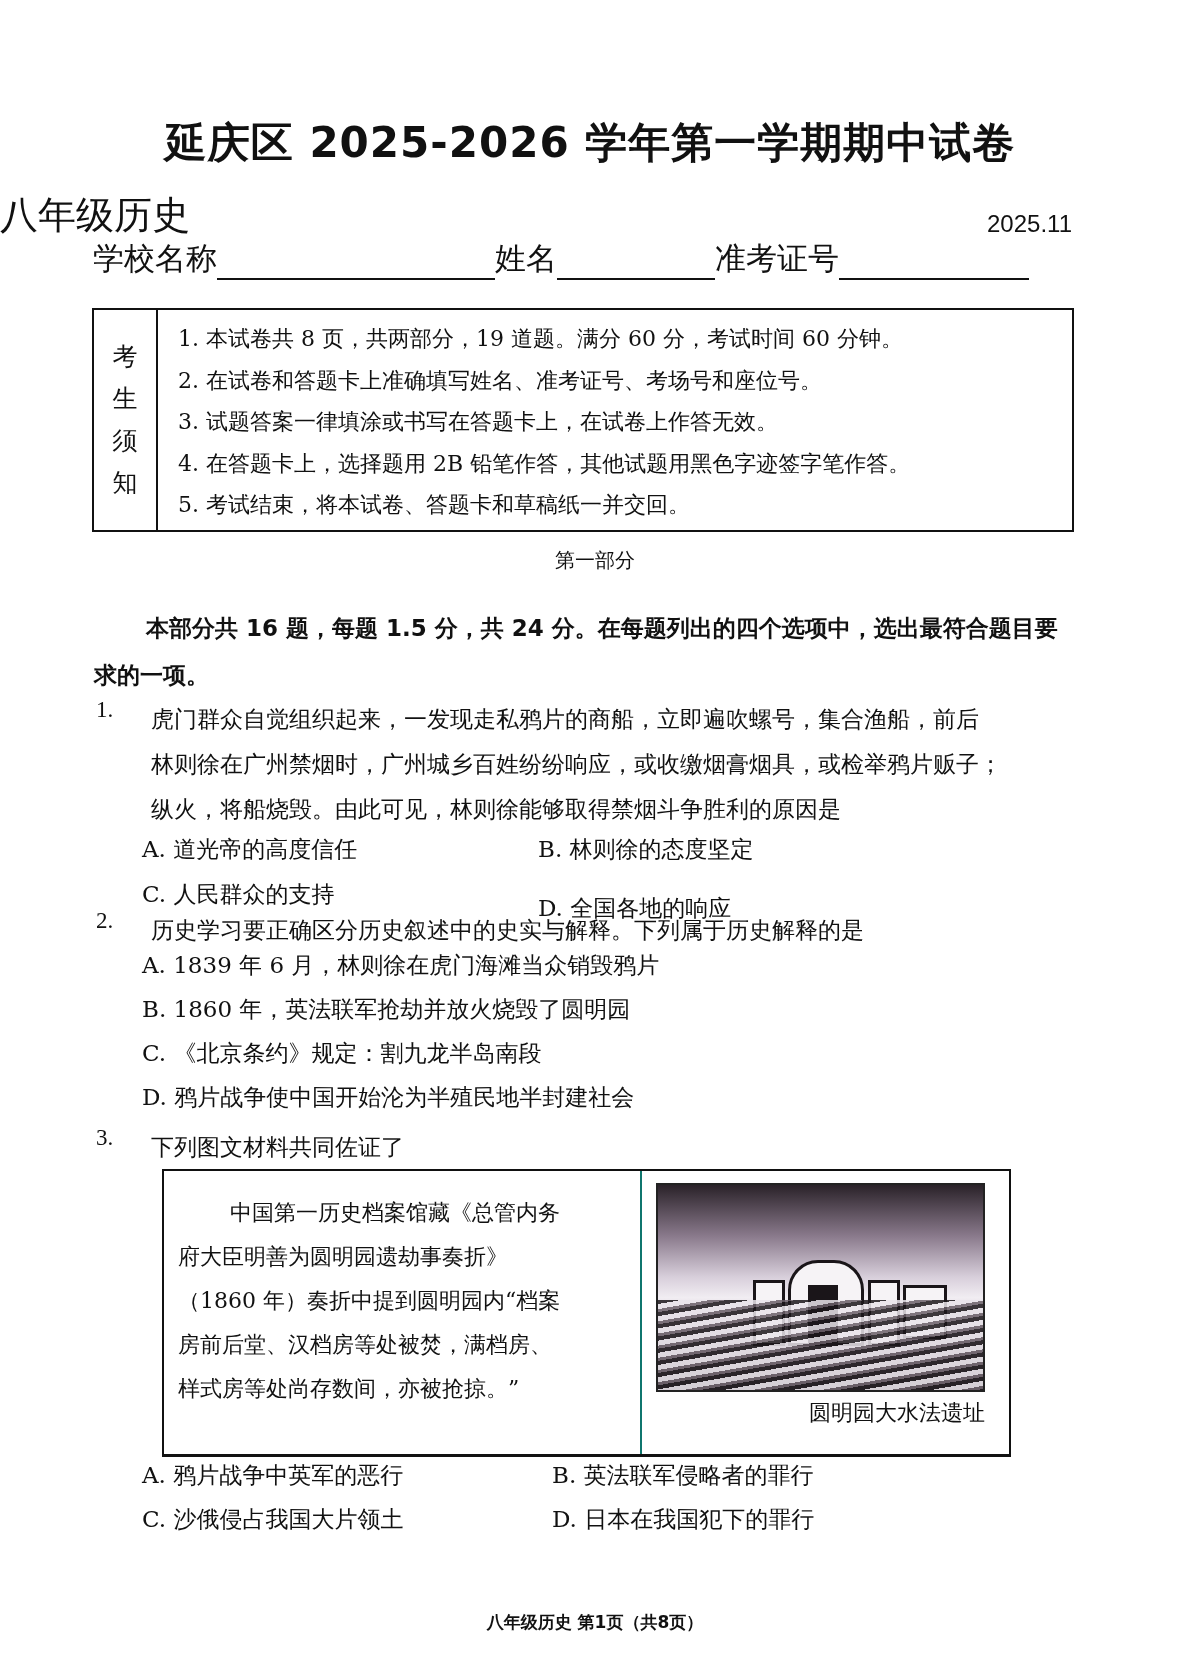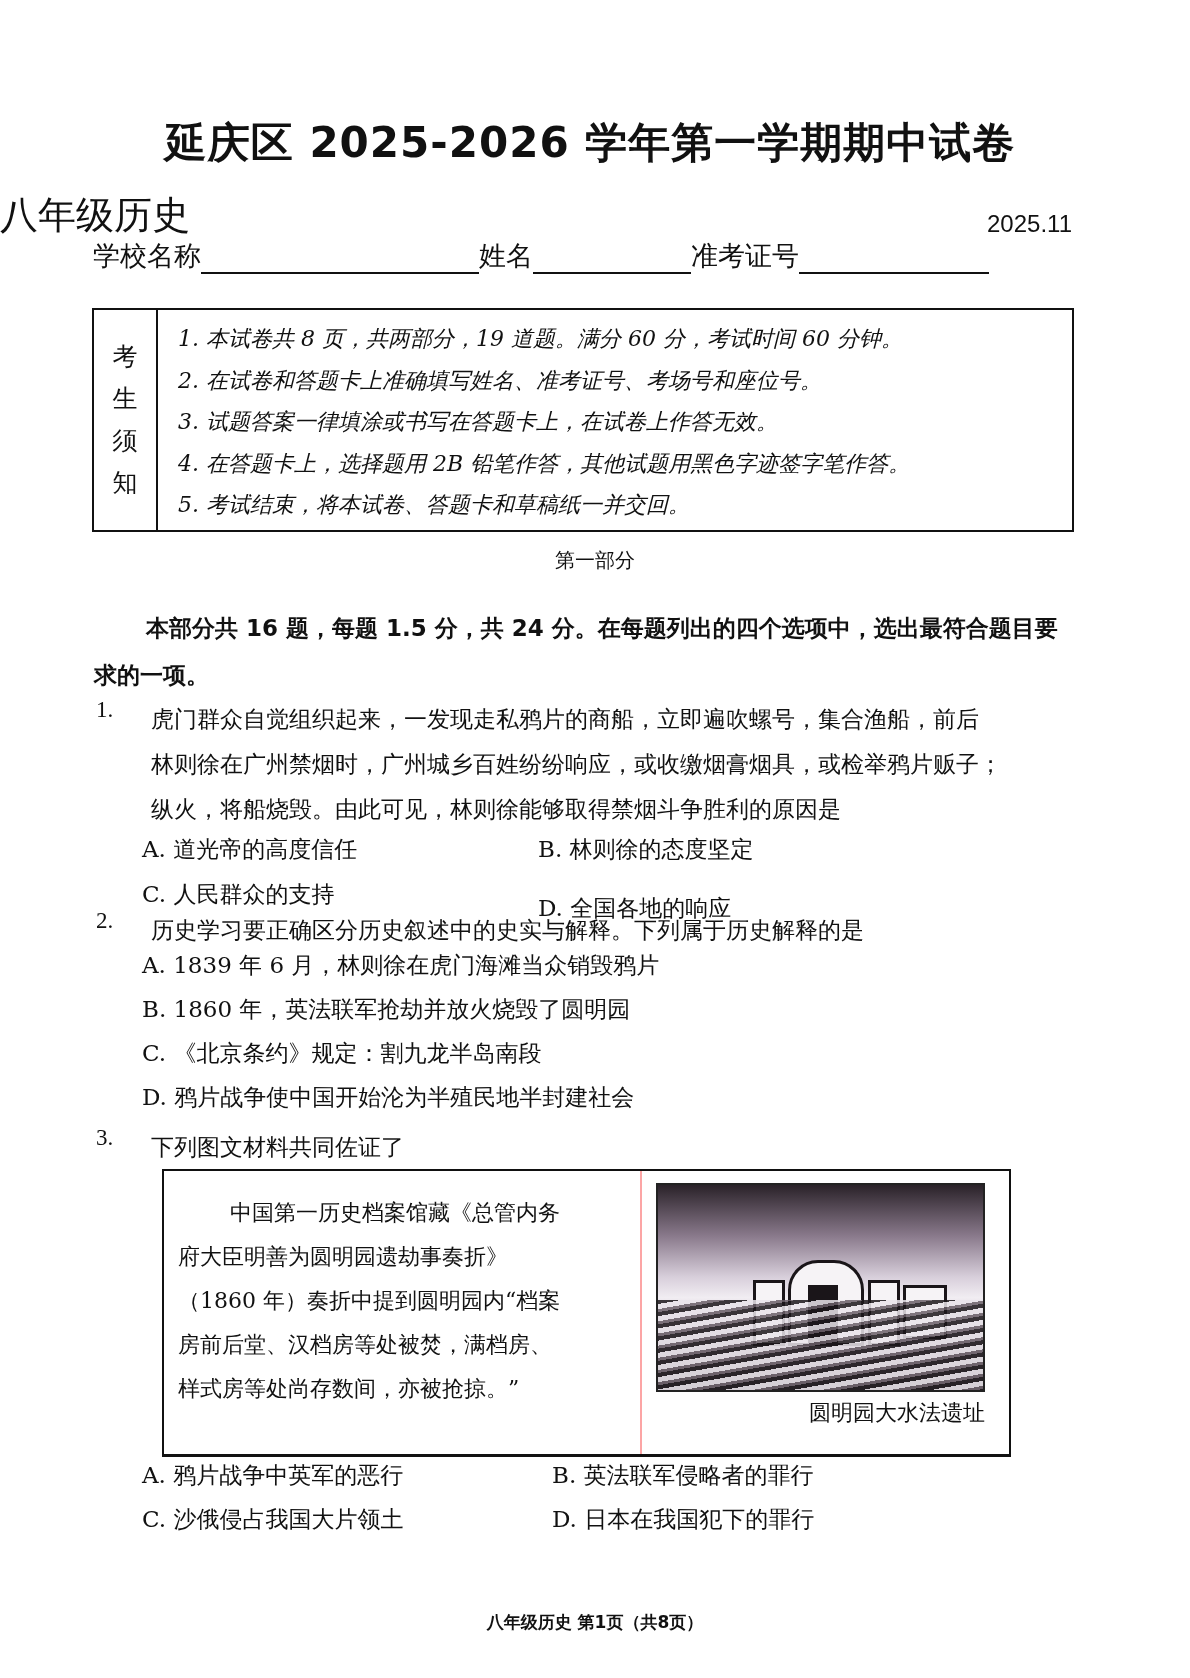--- a/index.html
+++ b/index.html
@@ -13,48 +13,48 @@
     left: 0; width: 1180px; top: 115px; text-align: center;
     font-family: "DejaVu Sans", sans-serif; font-weight: bold; font-size: 42px; letter-spacing: 1px;
   }
   .subtitle {
     left: 0; width: 1190px; top: 190px; text-align: left;
     font-family: Liberation Serif, serif; font-size: 38px;
   }
   .date {
     right: 118px; top: 210px; font-family: "Liberation Sans", sans-serif; font-size: 24px;
   }
-  .info-row { left: 93px; top: 238px; font-family: "DejaVu Sans", sans-serif; font-size: 27px; display: flex; align-items: flex-end; }
+  .info-row { left: 93px; top: 238px; font-family: "DejaVu Sans", sans-serif; font-size: 31px; display: flex; align-items: flex-end; }
   .info-line { border-bottom: 2px solid #111; height: 30px; display: inline-block; }
   .notice {
     left: 92px; top: 308px; width: 978px; height: 220px;
     border: 2px solid #111; display: flex;
   }
   .notice-label {
     width: 62px; border-right: 2px solid #111; display: flex; flex-direction: column;
     align-items: center; justify-content: center; gap: 6px;
     font-family: "DejaVu Sans", sans-serif; font-size: 25px; line-height: 36px;
   }
-  .notice-items { flex: 1; padding: 8px 8px 0 20px; font-style: italic; }
+  .notice-items { flex: 1; padding: 8px 8px 0 20px; }
   .notice-item { font-size: 22px; line-height: 41.5px; white-space: nowrap; }
   .section-title {
     left: 0; width: 1190px; top: 547px; text-align: center;
     font-family: "DejaVu Sans", sans-serif; font-size: 20px;
   }
   .intro { left: 94px; top: 605px; width: 985px; font-family: "DejaVu Sans", sans-serif; font-size: 23px; line-height: 47px; text-indent: 52px; font-weight: bold; }
   .q { left: 96px; width: 980px; font-size: 23px; }
   .q-num { position: absolute; left: 0; font-family: "Liberation Serif", serif; }
   .q-text { margin-left: 55px; line-height: 45px; }
   .opt { position: absolute; font-size: 23px; white-space: nowrap; }
   .material {
     left: 162px; top: 1169px; width: 845px; height: 283px;
     border: 2px solid #111; border-bottom-width: 3px; display: flex;
   }
   .material-text {
-    width: 486px; border-right: 2px solid #fca5a5; padding: 20px 10px 0 14px; box-sizing: border-box;
+    width: 486px; border-right: 2px solid #0f766e; padding: 20px 10px 0 14px; box-sizing: border-box;
     font-family: "DejaVu Serif", serif; font-size: 22px; line-height: 44px;
   }
   .material-text .indent { padding-left: 52px; }
   .material-img-wrap { flex: 1; padding: 12px 24px 0 14px; box-sizing: border-box; text-align: right; }
   .photo {
     width: 325px; height: 205px; border: 2px solid #222; position: relative; overflow: hidden;
     background: linear-gradient(180deg, #2a2229 0%, #8a7a8c 25%, #d8cfdb 45%, #f1edf2 55%, #c6bdc8 70%, #5b5159 100%);
   }
   .photo .ruin { position: absolute; background: #f6f3f6; border: 3px solid #1a1519; }
   .photo .ground { position: absolute; left: 0; right: 0; bottom: 0; height: 90px;

